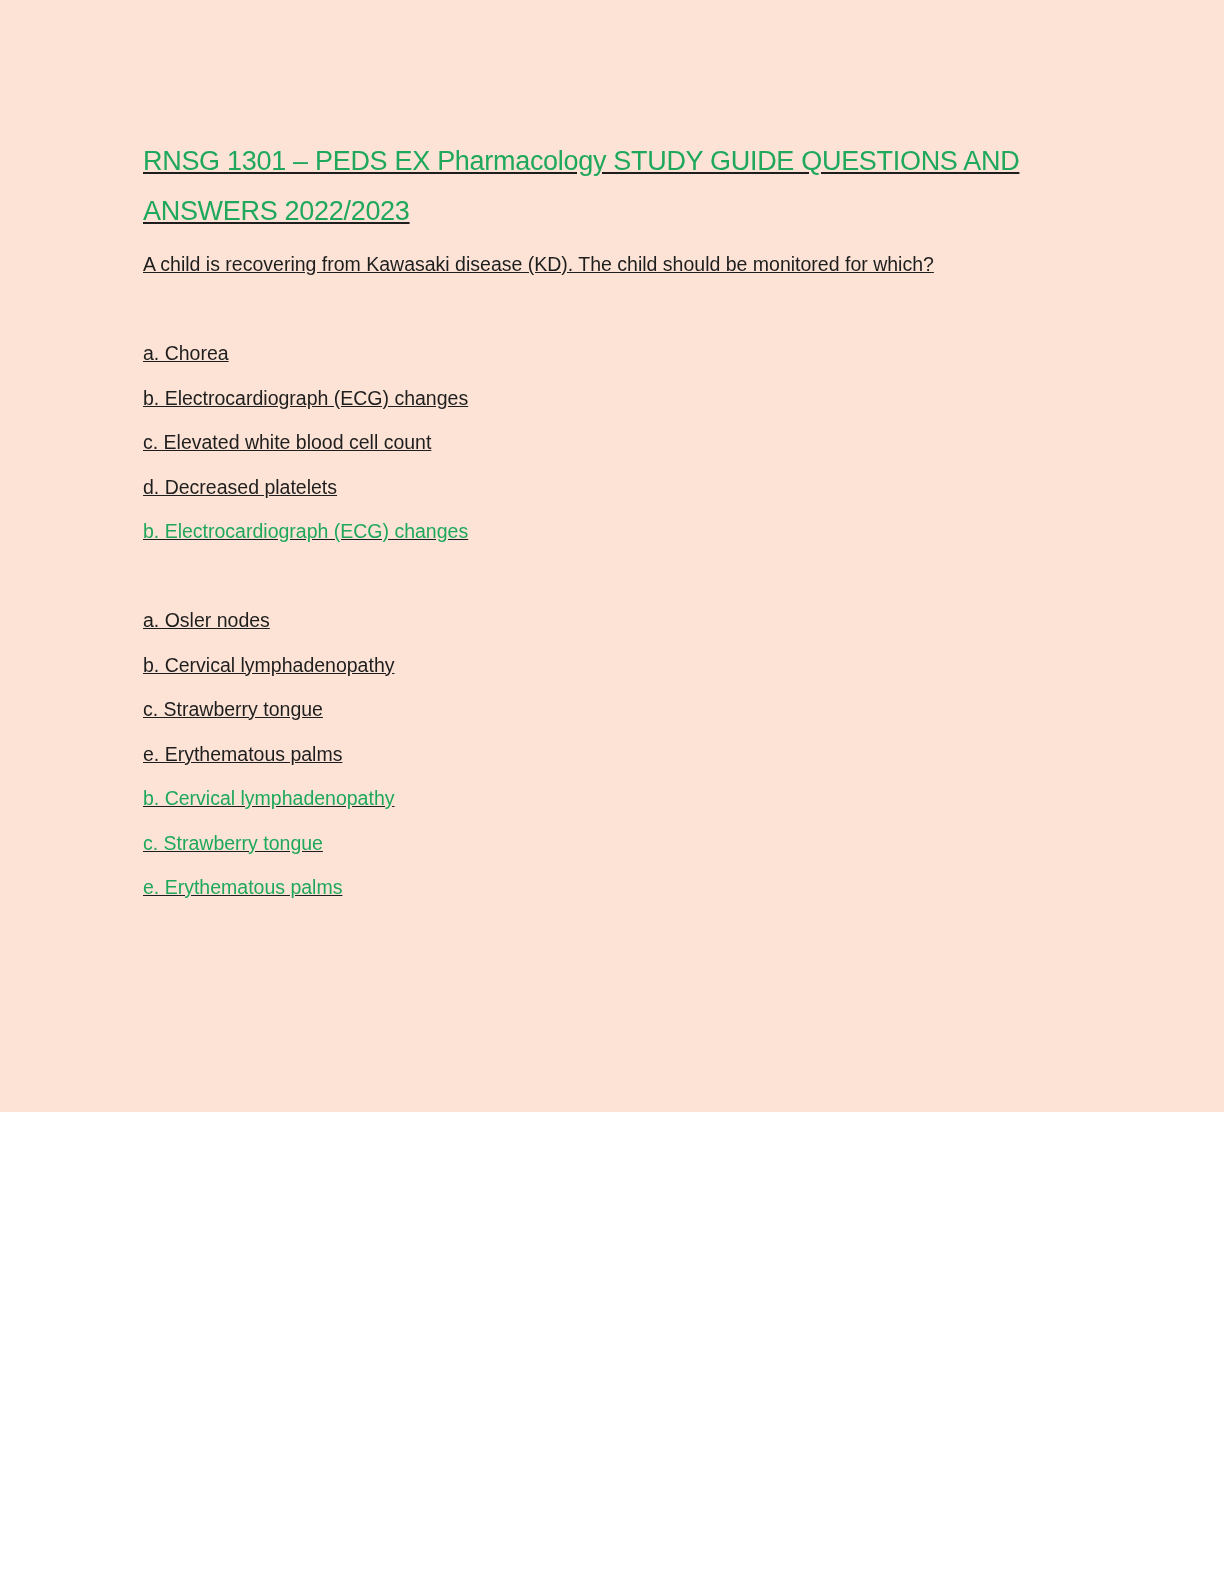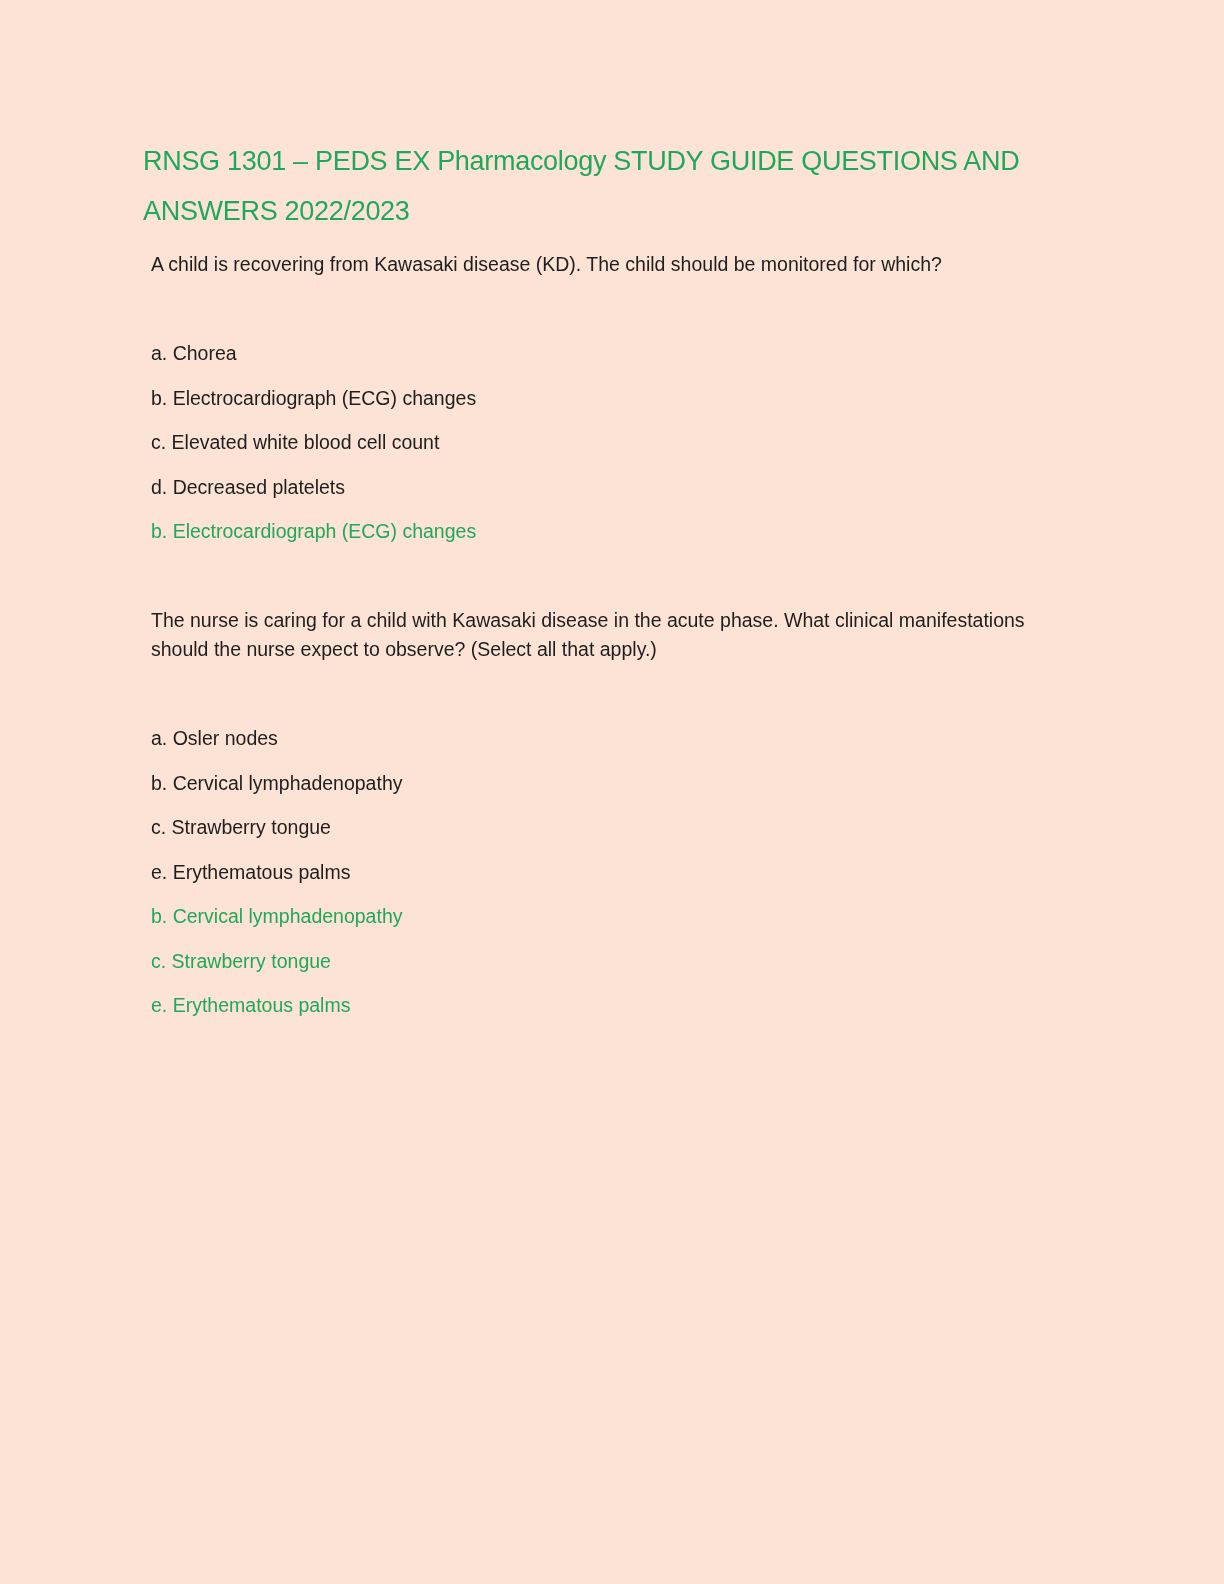--- a/index.html
+++ b/index.html
@@ -1,41 +1,42 @@
 <!DOCTYPE html>
 <html><head>
 <meta charset="utf-8">
 <style>
   html, body { margin: 0; padding: 0; }
   .page {
     position: relative;
     width: 1224px;
-    height: 1584px;
+    height: 1112px;
     background: var(--page-bg, #fce3d5);
     font-family: "Liberation Sans", sans-serif;
     color: var(--body-color, #1e1e1e);
     overflow: hidden;
     box-sizing: border-box;
+    text-decoration: underline;
   }
   .content {
     padding: 136px 144px 0 143px;
     box-sizing: border-box;
   }
   .doc-title {
     color: var(--accent-green, #1fa85c);
     font-size: 27px;
     letter-spacing: -0.3px;
     line-height: 50px;
     font-weight: 400;
     margin: 0;
   }
   .para {
     font-size: 19.5px;
     line-height: 29px;
-    margin: 8px;
+    margin: 0;
     font-weight: 400;
   }
   .green { color: var(--accent-green, #1fa85c); }
   .mt0 { margin-top: 14px; }   
   .mt1 { margin-top: 15.5px; } 
   .mt2 { margin-top: 60px; }   
 </style>
 </head>
 <body>
 
@@ -47,21 +48,20 @@
     <p class="para mt0">A child is recovering from Kawasaki disease (KD). The child should be monitored for which?</p>
 
     <p class="para mt2">a. Chorea</p>
     <p class="para mt1">b. Electrocardiograph (ECG) changes</p>
     <p class="para mt1">c. Elevated white blood cell count</p>
     <p class="para mt1">d. Decreased platelets</p>
 
     <p class="para mt1 green">b. Electrocardiograph (ECG) changes</p>
 
 
-    <p class="para mt2">The nurse is caring for a child with Kawasaki disease in the acute phase. What clinical manifestations should the nurse expect to observe? (Select all that apply.)</p>
 
     <p class="para mt2">a. Osler nodes</p>
     <p class="para mt1">b. Cervical lymphadenopathy</p>
     <p class="para mt1">c. Strawberry tongue</p>
     <p class="para mt1">e. Erythematous palms</p>
 
     <p class="para mt1 green">b. Cervical lymphadenopathy</p>
     <p class="para mt1 green">c. Strawberry tongue</p>
     <p class="para mt1 green">e. Erythematous palms</p>
 

